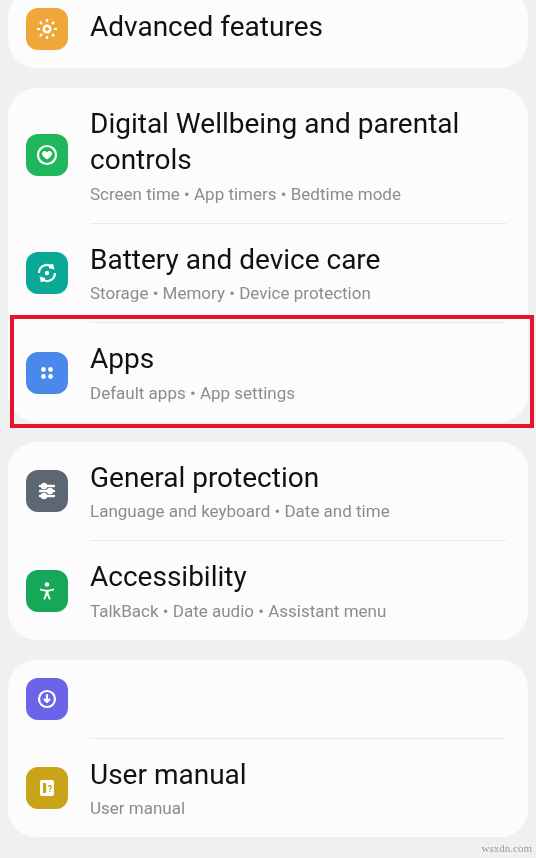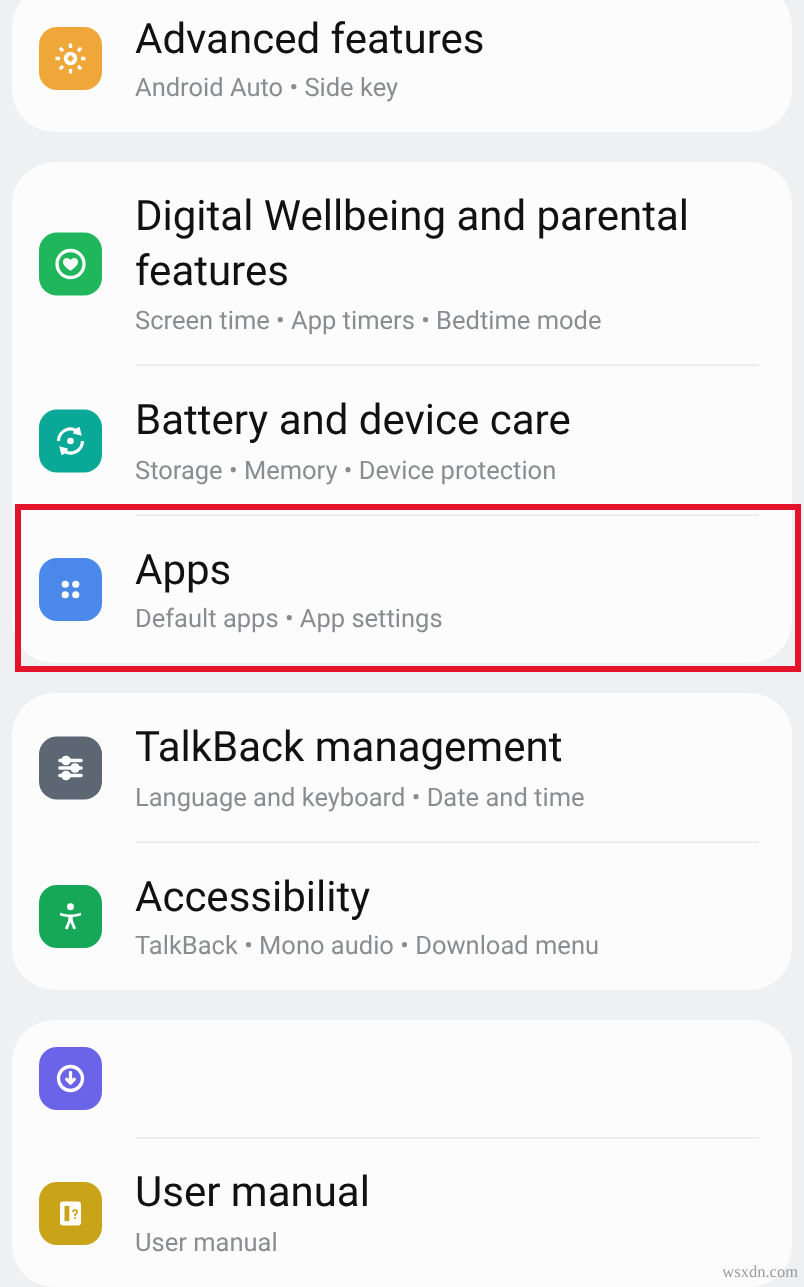--- a/index.html
+++ b/index.html
@@ -78,35 +78,34 @@
   <div class="row">
     <div class="icon-wrap" style="background:#f0a73a">
       <svg viewBox="0 0 24 24" fill="none" stroke="#fff" stroke-width="2.2">
         <circle cx="12" cy="12" r="4.5" fill="#fff" stroke="none"></circle>
         <path d="M12 2v3M12 19v3M2 12h3M19 12h3M4.9 4.9l2.1 2.1M17 17l2.1 2.1M4.9 19.1L7 17M17 7l2.1-2.1" stroke="#fff"></path>
         <path d="M12 10v4M10 12h4" stroke="#f0a73a" stroke-width="1.8"></path>
       </svg>
     </div>
     <div class="text-wrap">
       <div class="title">Advanced features</div>
-      <div class="subtitle">Android Auto  •  Side key</div>
     </div>
   </div>
 </div>
 
 <div class="card">
   <div class="row">
     <div class="icon-wrap" style="background:#20b75c">
       <svg viewBox="0 0 24 24">
           <circle cx="12" cy="12" r="9" fill="none" stroke="#fff" stroke-width="2.2"></circle>
           <path d="M12 16.5c-3-2-5-3.8-5-6 0-1.4 1.1-2.5 2.5-2.5 1 0 1.9.6 2.5 1.5.6-.9 1.5-1.5 2.5-1.5 1.4 0 2.5 1.1 2.5 2.5 0 2.2-2 4-5 6z" fill="#fff"></path>
         </svg>
     </div>
     <div class="text-wrap">
-      <div class="title">Digital Wellbeing and parental features</div>
+      <div class="title">Digital Wellbeing and parental controls</div>
       <div class="subtitle">Screen time  •  App timers  •  Bedtime mode</div>
     </div>
   </div>
   <div class="sep"></div>
   <div class="row">
     <div class="icon-wrap" style="background:#0aa896">
       <svg viewBox="0 0 24 24" fill="none" stroke="#fff" stroke-width="2.2">
           <path d="M4 12a8 8 0 0 1 14-5.3M20 12a8 8 0 0 1-14 5.3"></path>
           <path d="M17 3l1 4-4-1M7 21l-1-4 4 1"></path>
           <circle cx="12" cy="12" r="2.2" fill="#fff" stroke="none"></circle>
@@ -141,35 +140,35 @@
       <svg viewBox="0 0 24 24" stroke="#fff" stroke-width="2.4" stroke-linecap="round">
           <line x1="5" y1="7" x2="19" y2="7"></line>
           <line x1="5" y1="12" x2="19" y2="12"></line>
           <line x1="5" y1="17" x2="19" y2="17"></line>
           <circle cx="9" cy="7" r="2" fill="#fff"></circle>
           <circle cx="15" cy="12" r="2" fill="#fff"></circle>
           <circle cx="9" cy="17" r="2" fill="#fff"></circle>
         </svg>
     </div>
     <div class="text-wrap">
-      <div class="title">TalkBack management</div>
+      <div class="title">General protection</div>
       <div class="subtitle">Language and keyboard  •  Date and time</div>
     </div>
   </div>
   <div class="sep"></div>
   <div class="row">
     <div class="icon-wrap" style="background:#16a858">
       <svg viewBox="0 0 24 24" fill="#fff">
           <circle cx="12" cy="5.5" r="2.3"></circle>
           <path d="M5 9.5c2.3.8 4.6 1.2 7 1.2s4.7-.4 7-1.2v1.8c-1.8.6-3.6 1-5.5 1.1v2.1l2.2 5.5-1.7.7L12 15.9l-2 4.8-1.7-.7 2.2-5.5v-2.1c-1.9-.1-3.7-.5-5.5-1.1V9.5z"></path>
         </svg>
     </div>
     <div class="text-wrap">
       <div class="title">Accessibility</div>
-      <div class="subtitle">TalkBack  •  Mono audio  •  Download menu</div>
+      <div class="subtitle">TalkBack  •  Date audio  •  Assistant menu</div>
     </div>
   </div>
 </div>
 
 <div class="card">
   <div class="row">
     <div class="icon-wrap" style="background:#6b63e8">
       <svg viewBox="0 0 24 24" fill="none" stroke="#fff" stroke-width="2.2">
           <circle cx="12" cy="12" r="8"></circle>
           <path d="M12 8v6M9.5 12.5L12 15l2.5-2.5" stroke-linecap="round" stroke-linejoin="round"></path>

